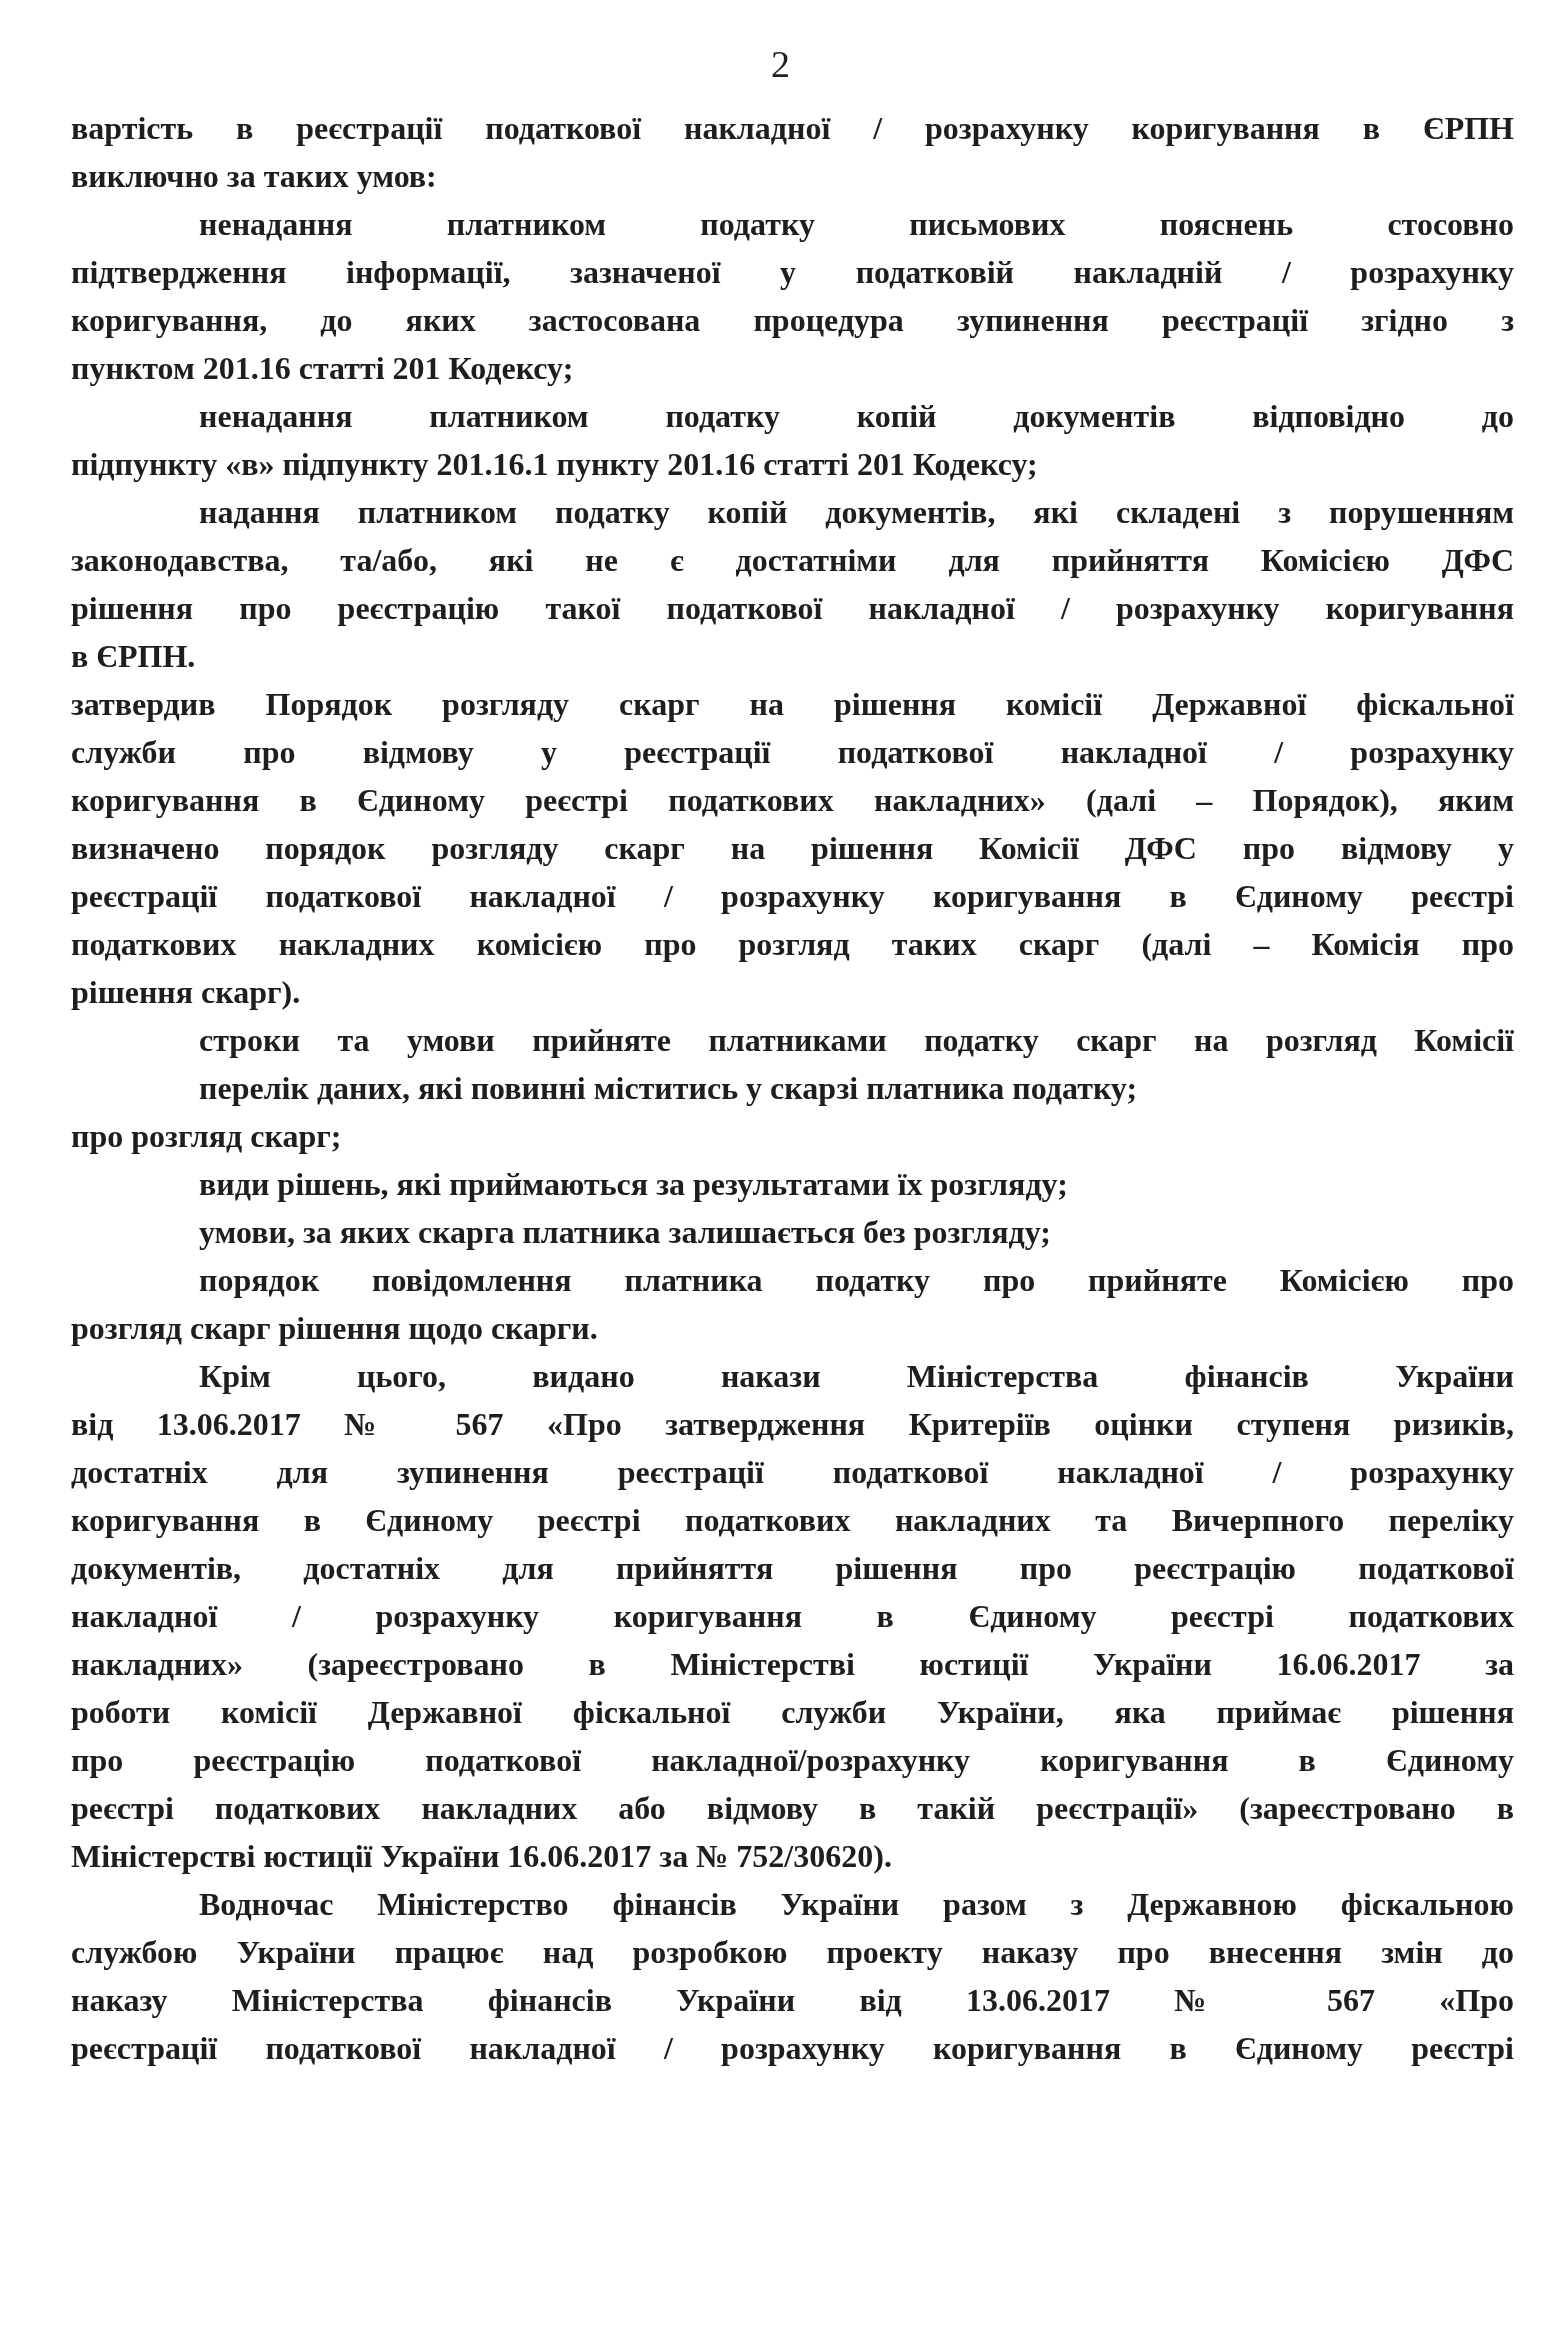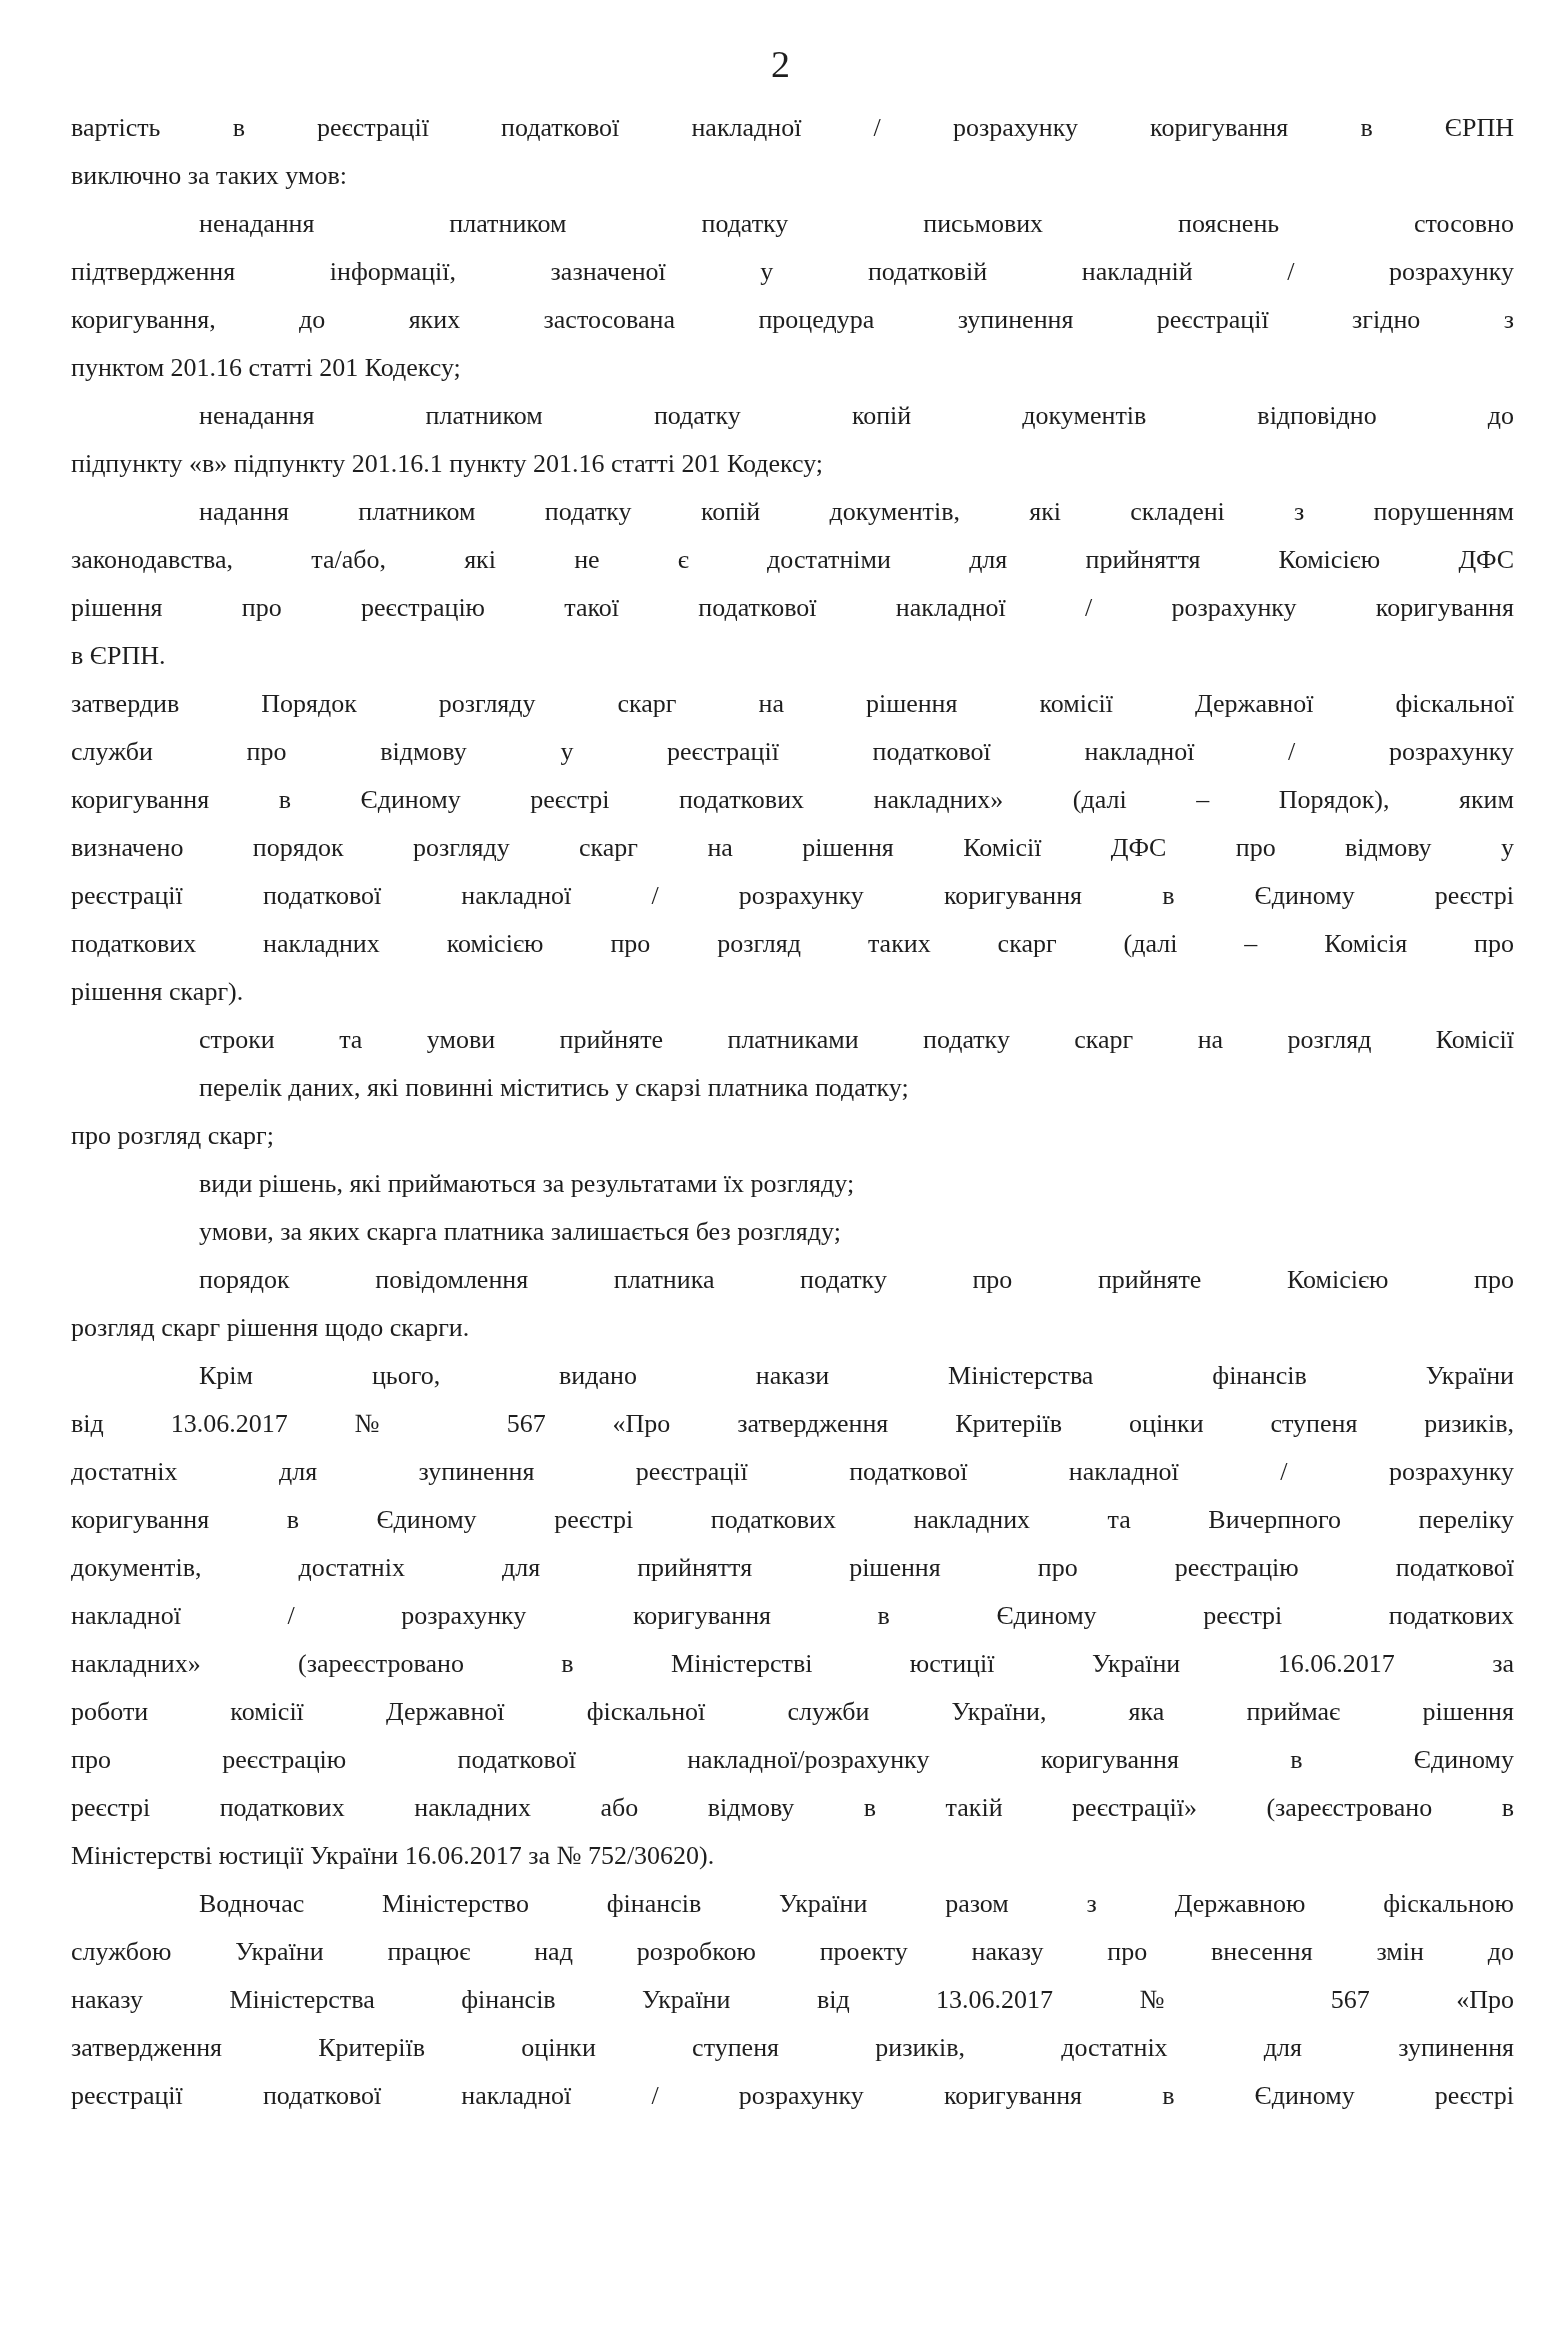--- a/index.html
+++ b/index.html
@@ -1,22 +1,22 @@
 <!DOCTYPE html>
 <html style="font-size:11.7px"><head>
 <meta charset="utf-8">
 <style>
   html, body { margin: 0; padding: 0; background: #ffffff; }
   body { width: 1561px; height: 2342px; position: relative; overflow: hidden;
          font-family: "Liberation Serif", "DejaVu Serif", serif; color: #1e1e1e; }
   .page-number { position: absolute; top: 42px; left: 0; width: 1561px; text-align: center;
                  font-size: 38px; line-height: 44px; }
   .body-text { position: absolute; top: 104px; left: 71px; width: 1443px; }
-  .line { display: block; height: 48px; line-height: 48px; font-size: 26px;
-          white-space: nowrap; text-align: justify; text-align-last: justify; }
+  .line { display: block; height: 48px; line-height: 48px; font-size: 32px;
+          white-space: nowrap; text-align: justify; text-align-last: justify; font-weight: bold; }
   .line.last { text-align-last: left; }
   .line.indent { padding-left: 128px; }
 </style>
 </head>
 <body>
 
 <div class="page-number">2</div>
 
 <div class="body-text" id="body-text">
     <span class="line">вартість в реєстрації податкової накладної / розрахунку коригування в ЄРПН</span>
@@ -52,16 +52,15 @@
     <span class="line">документів, достатніх для прийняття рішення про реєстрацію податкової</span>
     <span class="line">накладної / розрахунку коригування в Єдиному реєстрі податкових</span>
     <span class="line">накладних» (зареєстровано в Міністерстві юстиції України 16.06.2017 за</span>
     <span class="line">роботи комісії Державної фіскальної служби України, яка приймає рішення</span>
     <span class="line">про реєстрацію податкової накладної/розрахунку коригування в Єдиному</span>
     <span class="line">реєстрі податкових накладних або відмову в такій реєстрації» (зареєстровано в</span>
     <span class="line last">Міністерстві юстиції України 16.06.2017 за № 752/30620).</span>
     <span class="line indent">Водночас Міністерство фінансів України разом з Державною фіскальною</span>
     <span class="line">службою України працює над розробкою проекту наказу про внесення змін до</span>
     <span class="line">наказу Міністерства фінансів України від 13.06.2017 № 567 «Про</span>
-    <span class="line">затвердження Критеріїв оцінки ступеня ризиків, достатніх для зупинення</span>
     <span class="line">реєстрації податкової накладної / розрахунку коригування в Єдиному реєстрі</span>
   </div>
 
 
 </body></html>

